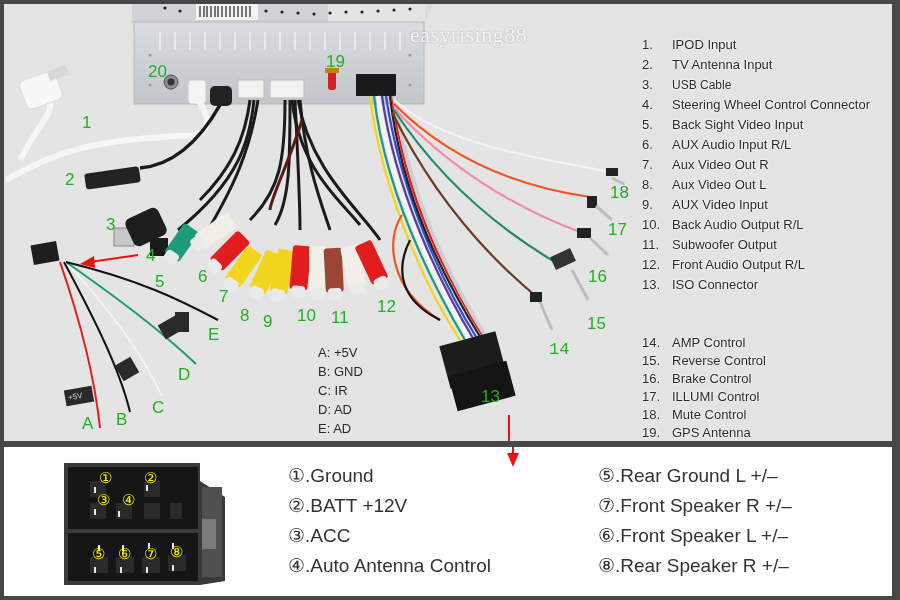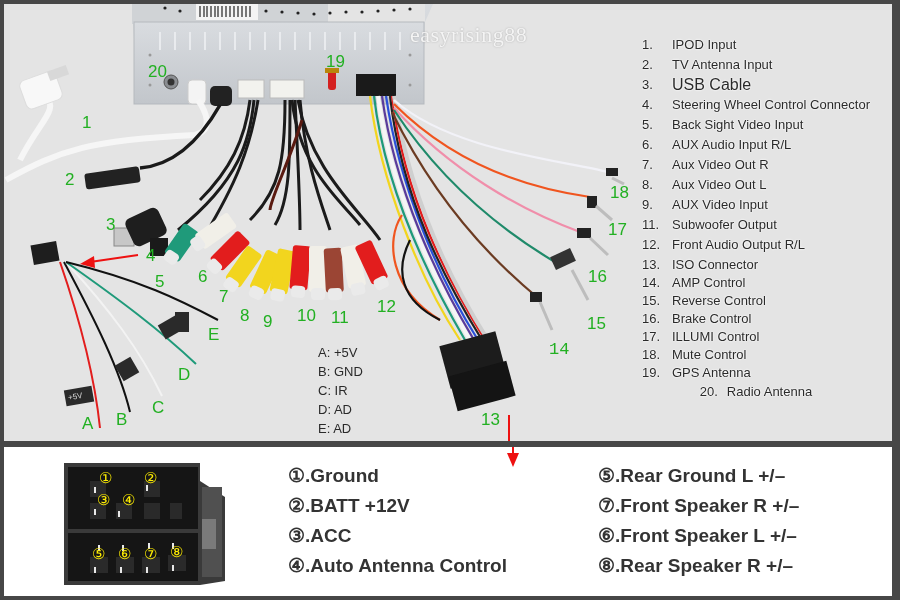--- a/index.html
+++ b/index.html
@@ -12,21 +12,21 @@
 
   .glabel { position: absolute; color: #22b022; font-family: "Liberation Sans", sans-serif; font-size: 17px; font-weight: normal; line-height: 1; }
   .legend { position: absolute; left: 640px; top: 37px; font-size: 13px; color: #2a2a2a; }
   .legend-row { height: 20px; line-height: 20px; display: flex; white-space: nowrap; text-shadow: 0 0 2px #fff, 0 0 2px #fff; }
   .legend-num { width: 30px; display: inline-block; }
   .pin-key { position: absolute; left: 318px; top: 343px; font-size: 13px; color: #2a2a2a; }
   .pin-key div { height: 19px; line-height: 19px; }
   .watermark { position: absolute; left: 410px; top: 22px; font-family: "Liberation Serif", serif; font-size: 22px; color: #f4f4f4; text-shadow: 0 0 2px #aaa; letter-spacing: 0.5px; }
 
   .iso-list { position: absolute; font-size: 19px; color: #333; }
-  .iso-list div { height: 30px; line-height: 30px; white-space: nowrap; font-weight: bold; }
+  .iso-list div { height: 30px; line-height: 30px; white-space: nowrap; }
   #iso-left { left: 286px; top: 16px; }
   #iso-right { left: 596px; top: 16px; }
 </style>
 </head>
 <body>
 
 <div id="frame">
 
   <div id="photo">
     <svg id="photo-bg" width="888" height="437" viewBox="4 4 888 437">
@@ -260,21 +260,21 @@
     <span class="glabel" style="left:102px;top:212px;">3</span>
     <span class="glabel" style="left:142px;top:243px;">4</span>
     <span class="glabel" style="left:151px;top:269px;">5</span>
     <span class="glabel" style="left:194px;top:264px;">6</span>
     <span class="glabel" style="left:215px;top:284px;">7</span>
     <span class="glabel" style="left:236px;top:303px;">8</span>
     <span class="glabel" style="left:259px;top:309px;">9</span>
     <span class="glabel" style="left:293px;top:303px;">10</span>
     <span class="glabel" style="left:327px;top:305px;">11</span>
     <span class="glabel" style="left:373px;top:294px;">12</span>
-    <span class="glabel" style="left:477px;top:407px;">13</span>
+    <span class="glabel" style="left:477px;top:384px;">13</span>
     <span class="glabel" style="left:545px;top:337px;font-family:Liberation Mono, monospace;">14</span>
     <span class="glabel" style="left:583px;top:311px;">15</span>
     <span class="glabel" style="left:584px;top:264px;">16</span>
     <span class="glabel" style="left:604px;top:217px;">17</span>
     <span class="glabel" style="left:606px;top:180px;">18</span>
     <span class="glabel" style="left:322px;top:49px;">19</span>
     <span class="glabel" style="left:144px;top:59px;">20</span>
     <span class="glabel" style="left:78px;top:411px;">A</span>
     <span class="glabel" style="left:112px;top:407px;">B</span>
     <span class="glabel" style="left:148px;top:395px;">C</span>
@@ -295,21 +295,21 @@
       <div class="legend-row">
           <span class="legend-num">1.</span>
           <span>IPOD Input</span>
         </div>
       <div class="legend-row">
           <span class="legend-num">2.</span>
           <span>TV Antenna Input</span>
         </div>
       <div class="legend-row">
           <span class="legend-num">3.</span>
-          <span style="font-size:16px;">USB Cable</span>
+          <span style="font-size:12px;">USB Cable</span>
         </div>
       <div class="legend-row">
           <span class="legend-num">4.</span>
           <span>Steering Wheel Control Connector</span>
         </div>
       <div class="legend-row">
           <span class="legend-num">5.</span>
           <span>Back Sight Video Input</span>
         </div>
       <div class="legend-row">
@@ -320,34 +320,38 @@
           <span class="legend-num">7.</span>
           <span>Aux Video Out R</span>
         </div>
       <div class="legend-row">
           <span class="legend-num">8.</span>
           <span>Aux Video Out L</span>
         </div>
       <div class="legend-row">
           <span class="legend-num">9.</span>
           <span>AUX Video Input</span>
+        </div>
+      <div class="legend-row">
+          <span class="legend-num">10.</span>
+          <span>Back Audio Output R/L</span>
         </div>
       <div class="legend-row">
           <span class="legend-num">11.</span>
           <span>Subwoofer Output</span>
         </div>
       <div class="legend-row">
           <span class="legend-num">12.</span>
           <span>Front Audio Output R/L</span>
         </div>
       <div class="legend-row" style="height:19px;line-height:19px;align-items:center;">
           <span class="legend-num">13.</span>
           <span>ISO Connector</span>
         </div>
-      <div class="legend-row" style="height:18px;line-height:18px;">
+      <div class="legend-row" style="height:18px;line-height:18px;margin-top:40px;">
           <span class="legend-num">14.</span>
           <span>AMP Control</span>
         </div>
       <div class="legend-row" style="height:18px;line-height:18px;">
           <span class="legend-num">15.</span>
           <span>Reverse Control</span>
         </div>
       <div class="legend-row" style="height:18px;line-height:18px;">
           <span class="legend-num">16.</span>
           <span>Brake Control</span>

